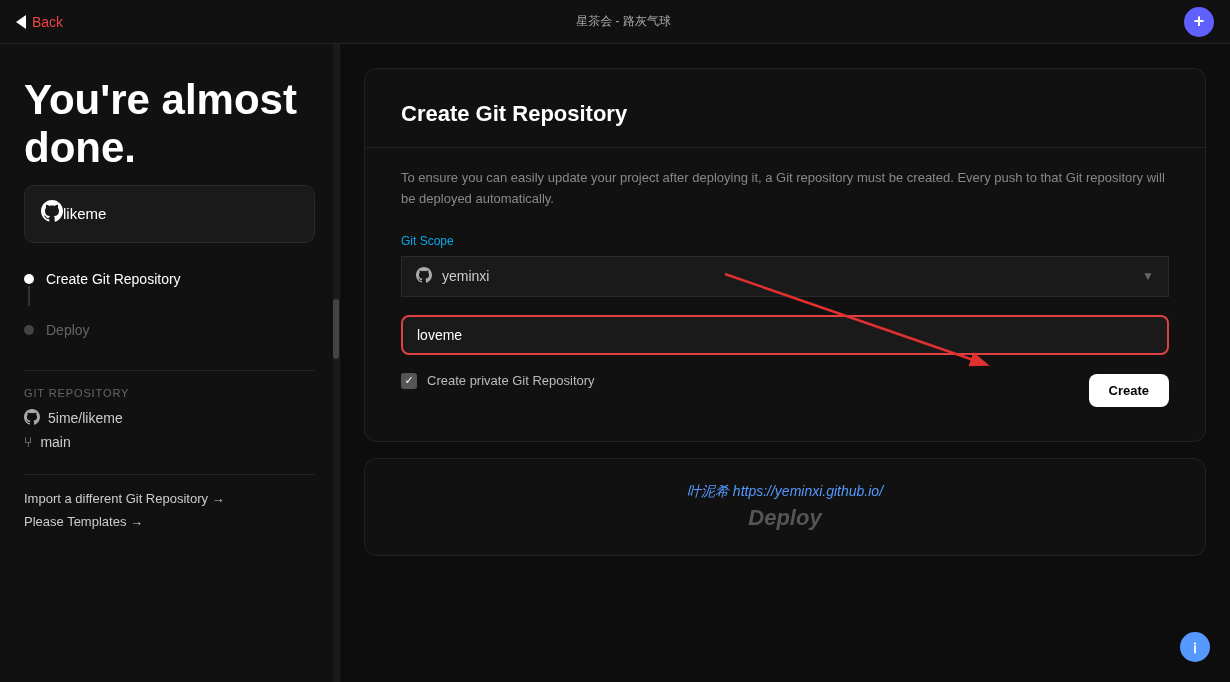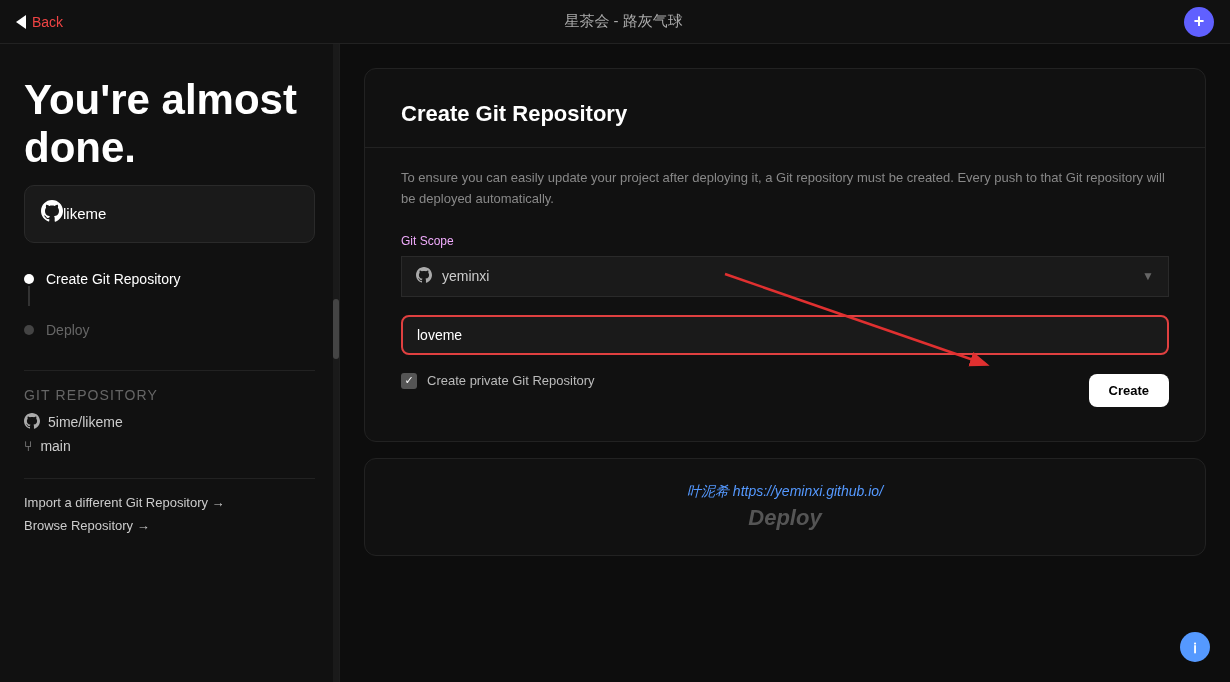--- a/index.html
+++ b/index.html
@@ -145,21 +145,21 @@
 
     
     .sidebar-divider {
       border: none;
       border-top: 1px solid #222;
       margin: 8px 0 16px 0;
     }
 
     
     .git-section-label {
-      font-size: 14px;
+      font-size: 11px;
       color: #666;
       letter-spacing: 0.08em;
       text-transform: uppercase;
       margin-bottom: 10px;
     }
     .git-repo-row {
       display: flex;
       align-items: center;
       gap: 8px;
       margin-bottom: 6px;
@@ -240,21 +240,21 @@
     .card-description {
       font-size: 13px;
       color: #888;
       line-height: 1.6;
       margin-bottom: 24px;
     }
 
     
     .form-label {
       font-size: 12px;
-      color: #f0abfc;
+      color: #0ea5e9;
       margin-bottom: 8px;
       display: block;
     }
     .form-group {
       margin-bottom: 18px;
     }
     .select-box {
       width: 100%;
       background: #1a1a1a;
       border: 1px solid #2a2a2a;
@@ -380,21 +380,21 @@
     }
   </style>
 </head>
 <body>
 
 <div class="topbar">
   <div class="topbar-left">
     <span class="back-triangle"></span>
     <span>Back</span>
   </div>
-  <div style="color:#aaa;font-size:15px;">星茶会 - 路灰气球</div>
+  <div style="color:#aaa;font-size:12px;">星茶会 - 路灰气球</div>
   <div class="topbar-right">
     <span>+</span>
   </div>
 </div>
 
 <div class="main-container">
 
   <div class="sidebar">
     <h1 class="sidebar-heading">You're almost done.</h1>
 
@@ -435,21 +435,21 @@
       <span class="git-repo-name">5ime/likeme</span>
     </div>
     <div class="git-branch-row">
       <span style="color:#aaa;font-size:14px;">⑂</span>
       <span class="git-branch-name">main</span>
     </div>
 
     <hr class="sidebar-divider">
 
     <a class="sidebar-link">Import a different Git Repository →</a>
-    <a class="sidebar-link">Browse Repository →</a>
+    <a class="sidebar-link">Please Templates →</a>
 
     <div class="scrollbar-track">
       <div class="scrollbar-thumb"></div>
     </div>
   </div>
 
   <div class="content-area">
 
     <div class="card" style="position:relative;">
       <h2 class="card-title">Create Git Repository</h2>

